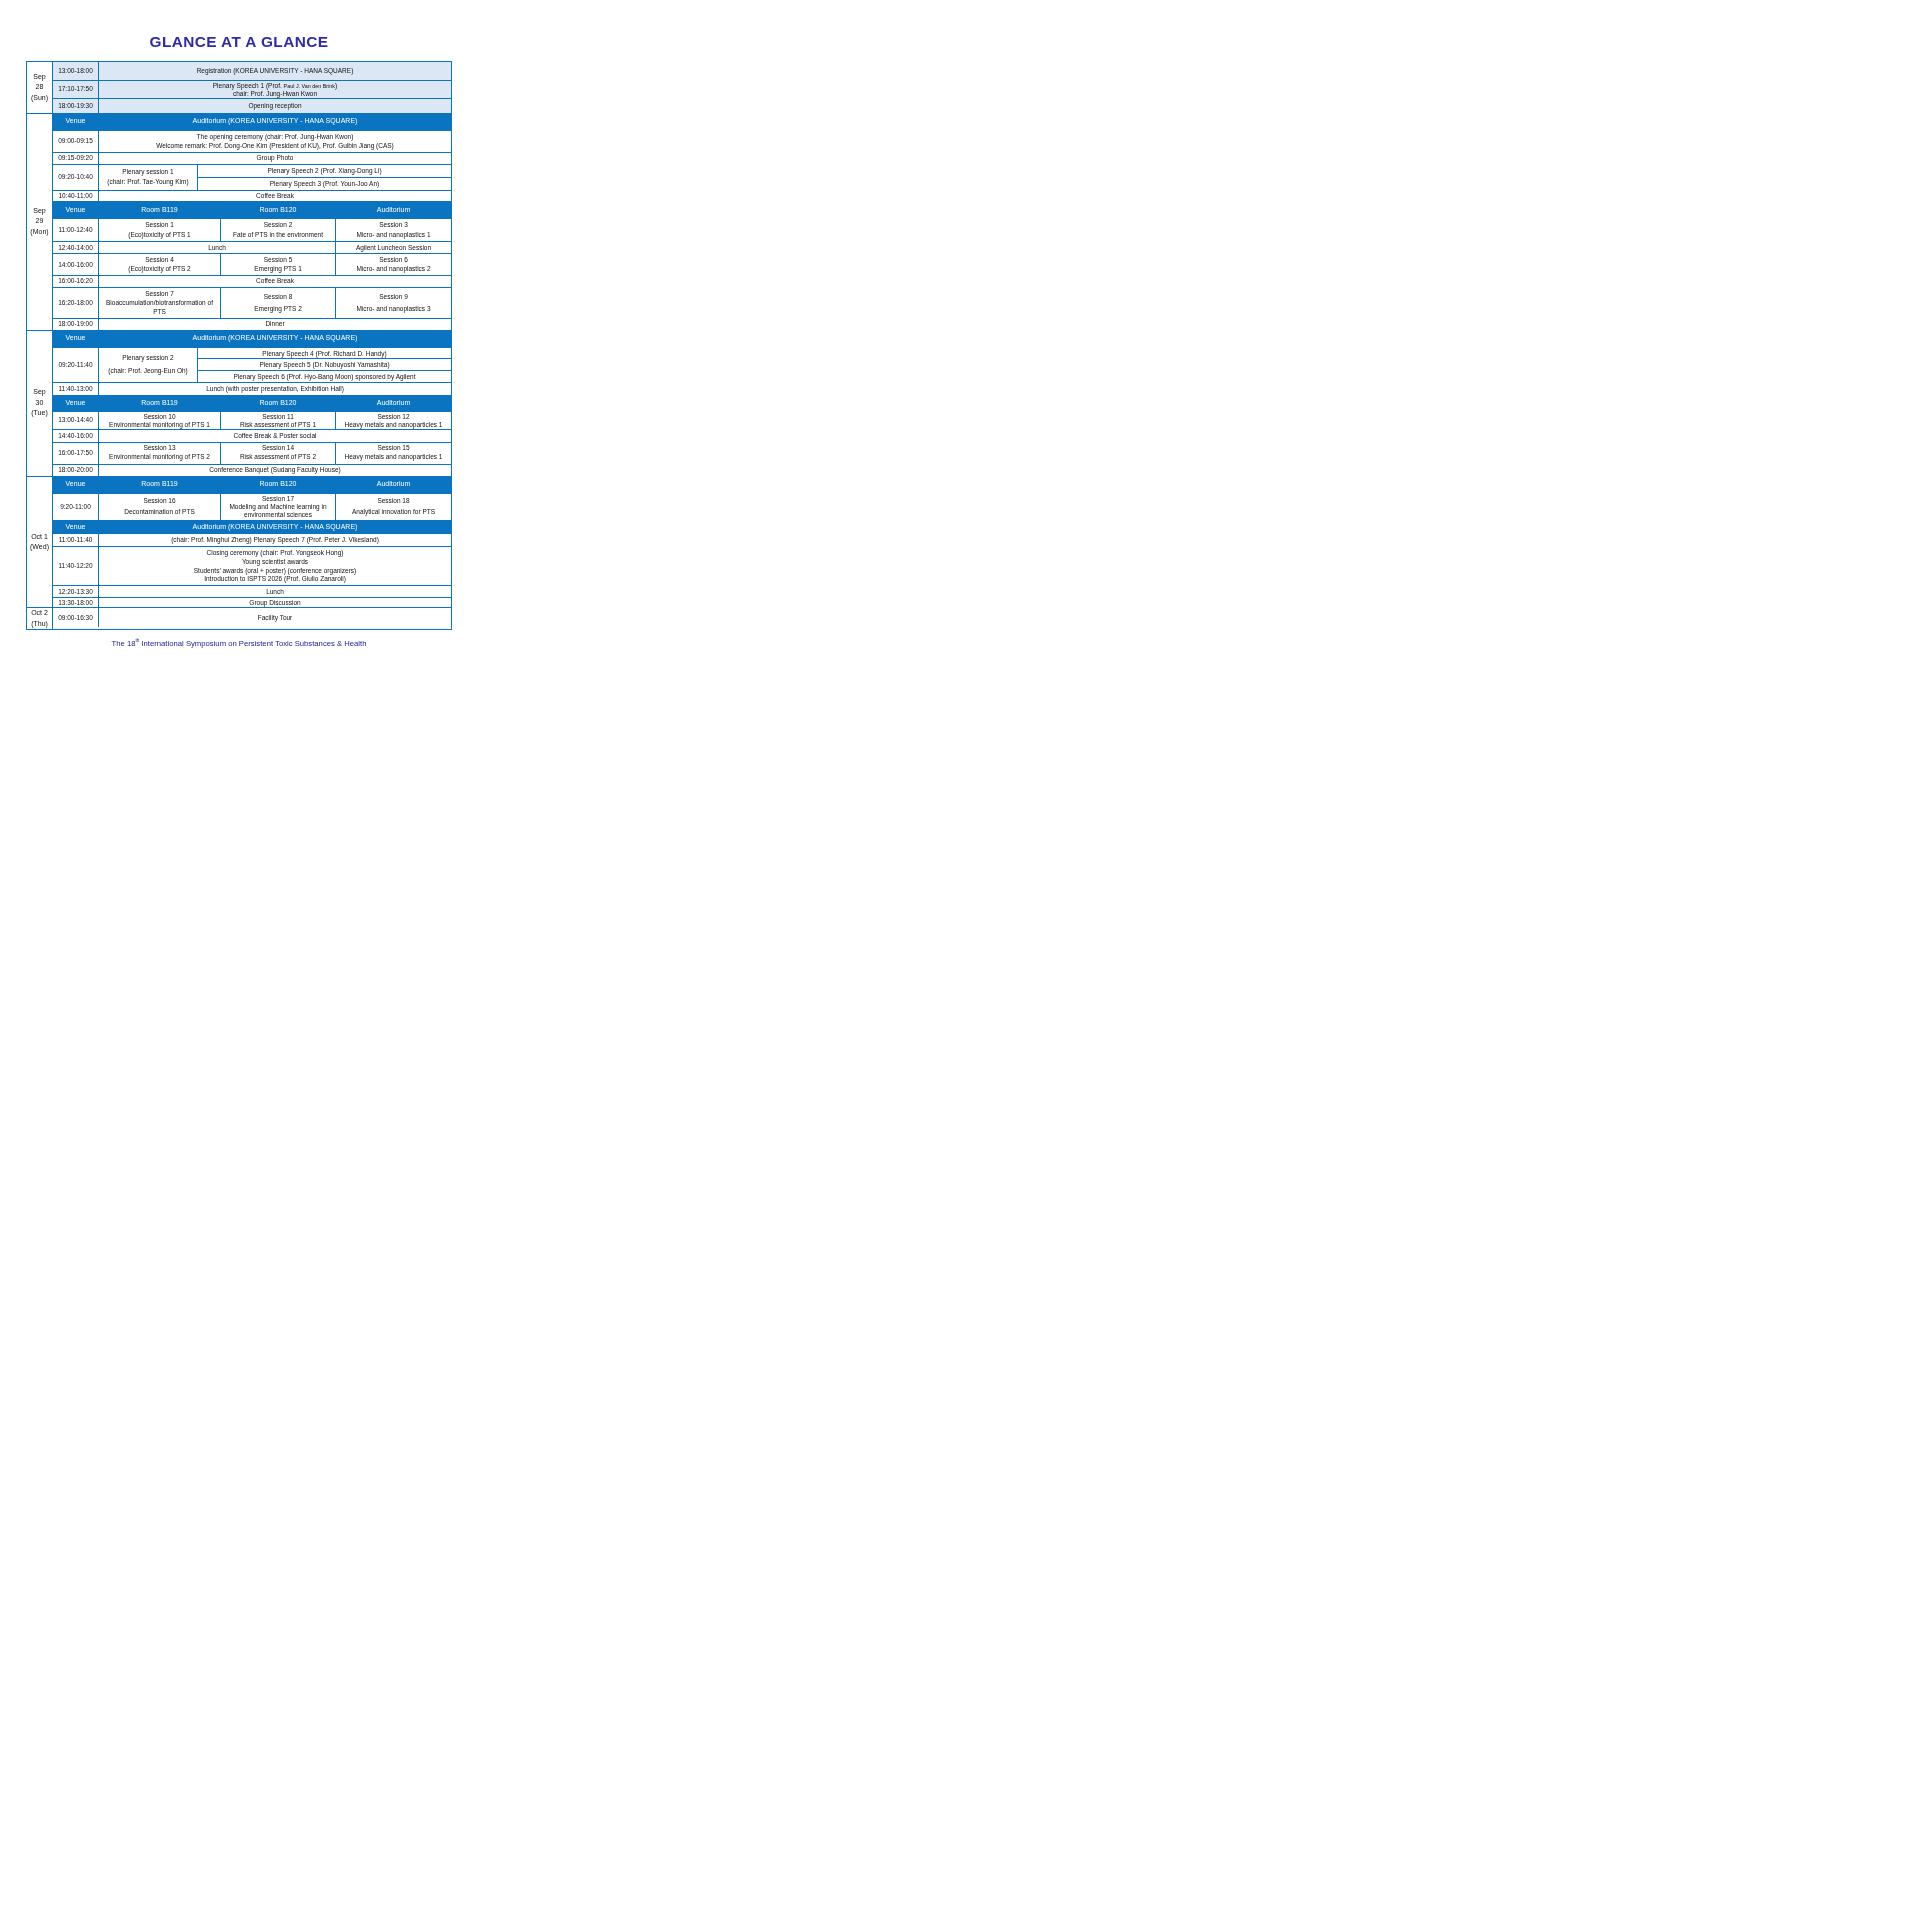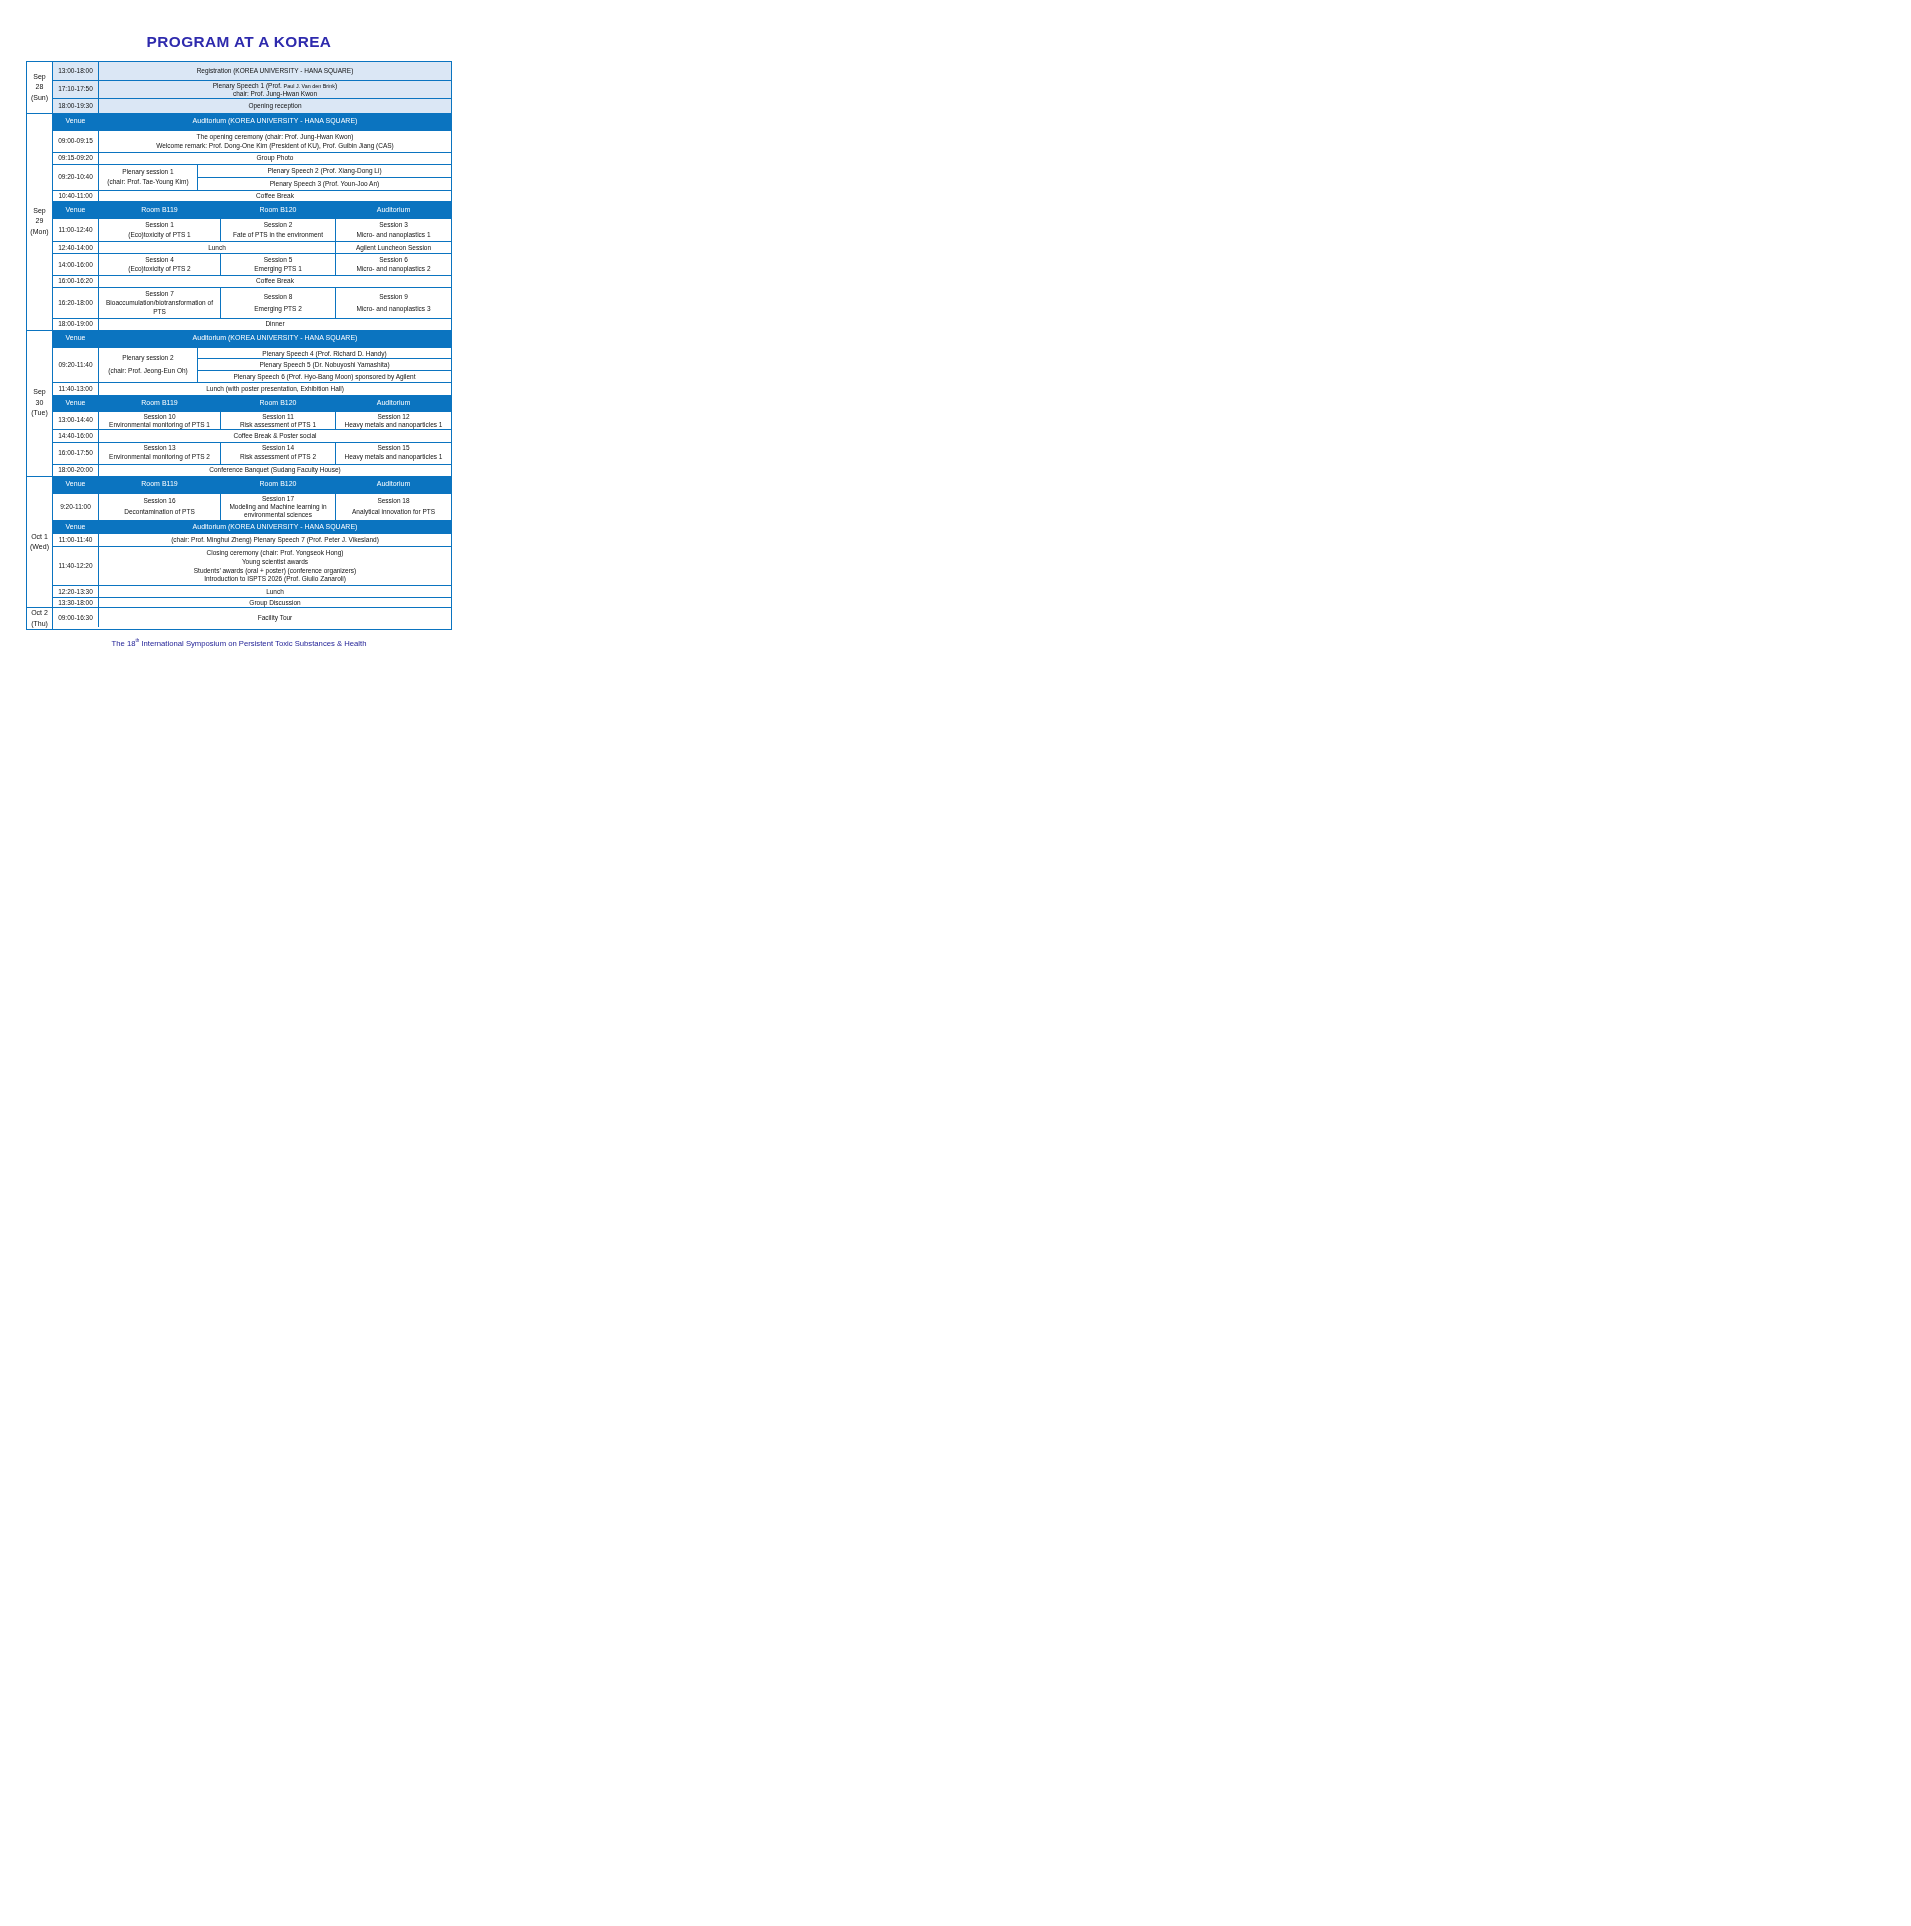--- a/index.html
+++ b/index.html
@@ -58,21 +58,21 @@
   .sm{font-size:5.4px;}
   .footer{
     margin-top:7.7px;text-align:center;
     font-size:7.7px;color:var(--footer);
   }
   .footer sup{font-size:4.6px;}
 </style>
 </head>
 <body>
 
-<div class="page-title">PROGRAM AT A KOREA</div>
+<div class="page-title">GLANCE AT A GLANCE</div>
 
 <div class="table">
     <div class="block">
       <div class="day-cell">
         <div class="line">Sep</div>
         <div class="line">28</div>
         <div class="line">(Sun)</div>
       </div>
       <div class="rows">
         <div class="row lb" style="height: 17.7px;">

